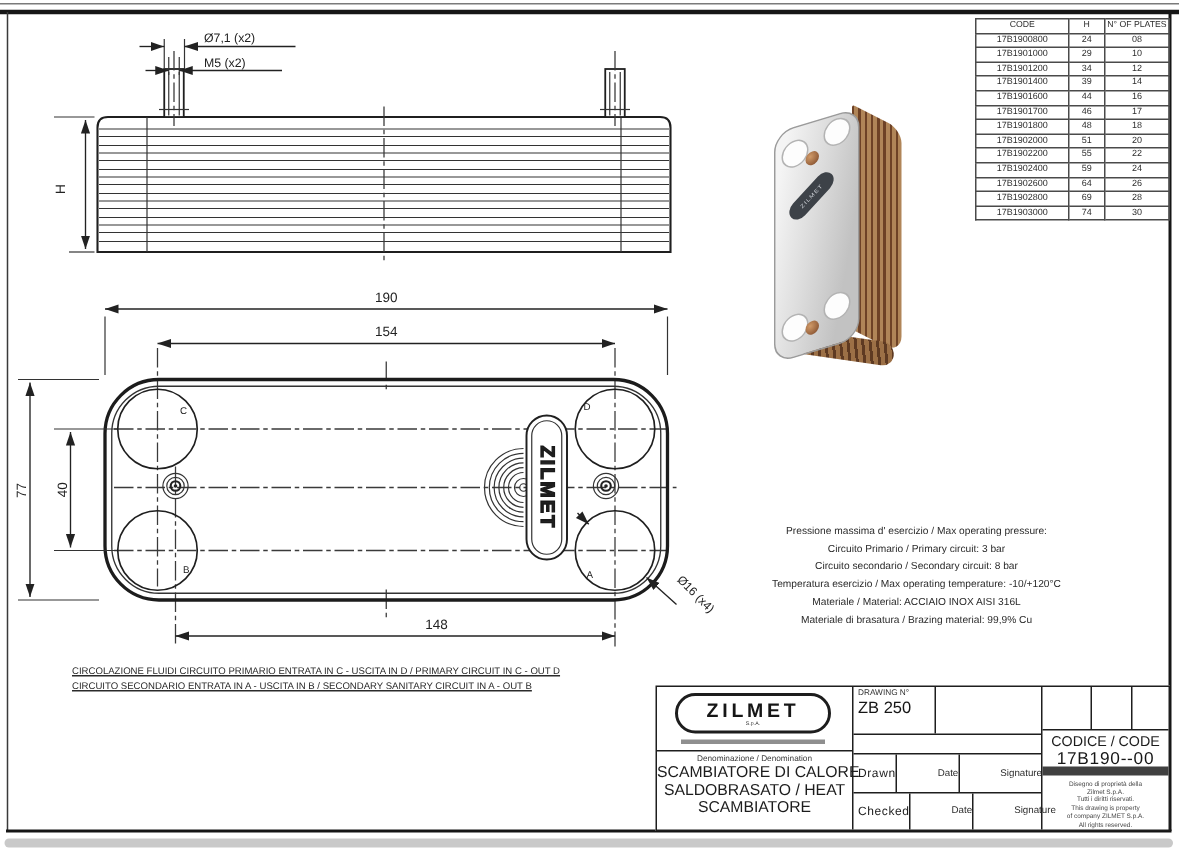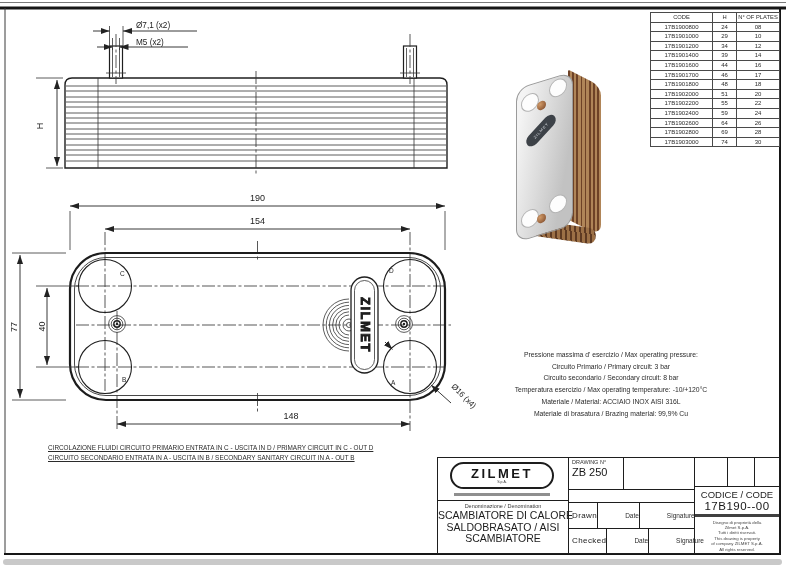--- a/index.html
+++ b/index.html
@@ -44,21 +44,21 @@
   .sig-row:last-child{border-bottom:none;}
   .sig-label{width:55px;border-right:1px solid #1e1e1e;font-size:8px;letter-spacing:.4px;
     display:flex;align-items:center;padding-left:3px;color:#1c1c1c;}
   .sig-date{width:34px;border-right:1px solid #1e1e1e;font-size:6.5px;display:flex;align-items:center;padding-left:3px;color:#2d2d2d;}
   .sig-sign{flex:1;font-size:6.5px;display:flex;align-items:center;padding-left:3px;color:#2d2d2d;}
   .tb-colC{flex:1;display:flex;flex-direction:column;}
   .rowC1{height:29px;border-bottom:1px solid #1e1e1e;display:flex;}
   .c1a{width:33px;border-right:1px solid #1e1e1e;}
   .c1b{width:27px;border-right:1px solid #1e1e1e;}
   .c1c{flex:1;}
-  .rowC2{height:30px;border-bottom:3px solid #404040;text-align:center;padding-top:2px;}
+  .rowC2{height:30px;border-bottom:6px solid #404040;text-align:center;padding-top:2px;}
   .code-label{font-size:9.5px;line-height:11px;color:#1c1c1c;}
   .code-val{font-size:11.5px;line-height:13px;color:#161616;letter-spacing:.5px;}
   .rowC3{flex:1;text-align:center;padding-top:2.5px;}
   .copy-line{font-size:4.3px;line-height:5.4px;color:#474747;}
 
   
   .hx3d{left:516px;top:66px;width:110px;height:180px;}
   .hx-side{position:absolute;left:52px;top:12px;width:33px;height:150px;
     background:repeating-linear-gradient(90deg,#6e4226 0 1.6px,#b08558 1.6px 4.2px);
     transform:skewY(27deg);border-radius:2px 9px 12px 2px;}
@@ -366,21 +366,21 @@
     <div class="logo-cell">
       <div class="logo-oval">
         <div class="logo-word">ZILMET</div>
         <div class="logo-sub">S.p.A.</div>
       </div>
       <div class="logo-addr"></div>
     </div>
     <div class="denom-cell">
       <div class="denom-label">Denominazione / Denomination</div>
       <div class="denom-line">SCAMBIATORE DI CALORE</div>
-      <div class="denom-line">SALDOBRASATO / AISI</div>
+      <div class="denom-line">SALDOBRASATO / HEAT</div>
       <div class="denom-line">SCAMBIATORE</div>
     </div>
   </div>
 
   <div class="tb-colB">
     <div class="rowB1">
       <div class="dn-cell">
         <div class="dn-label">DRAWING N°</div>
         <div class="dn-num">ZB 250</div>
       </div>

